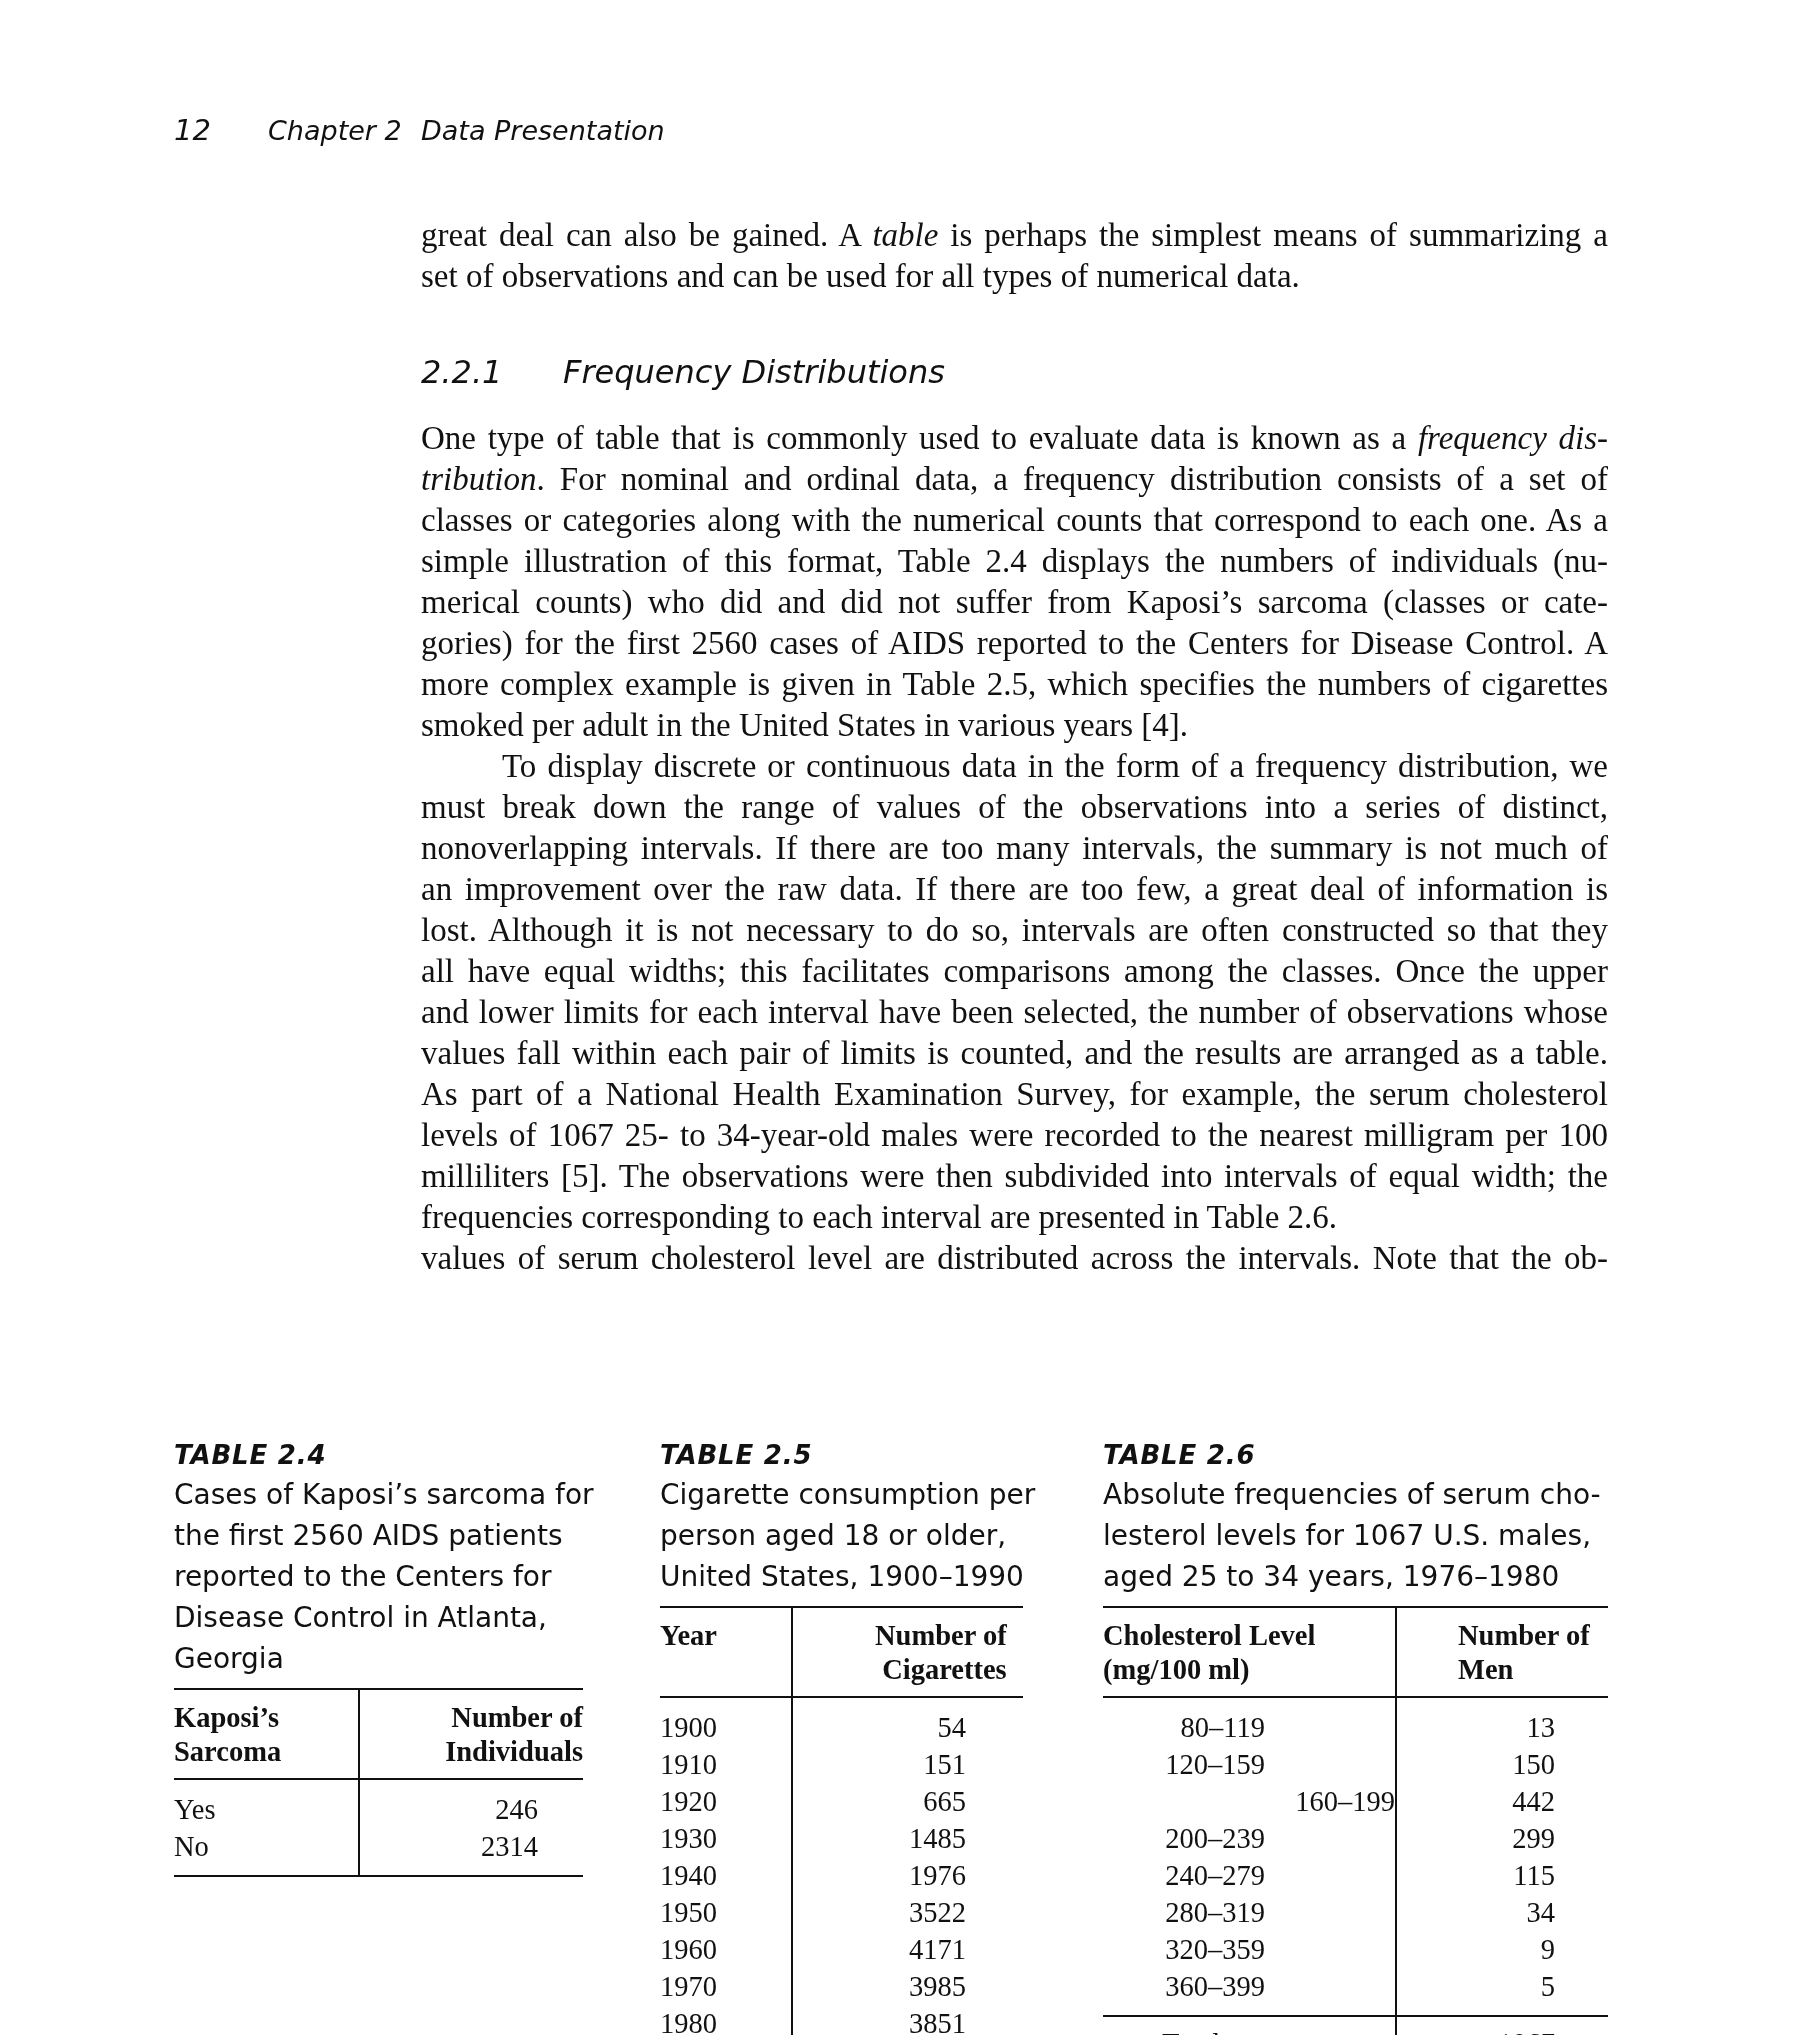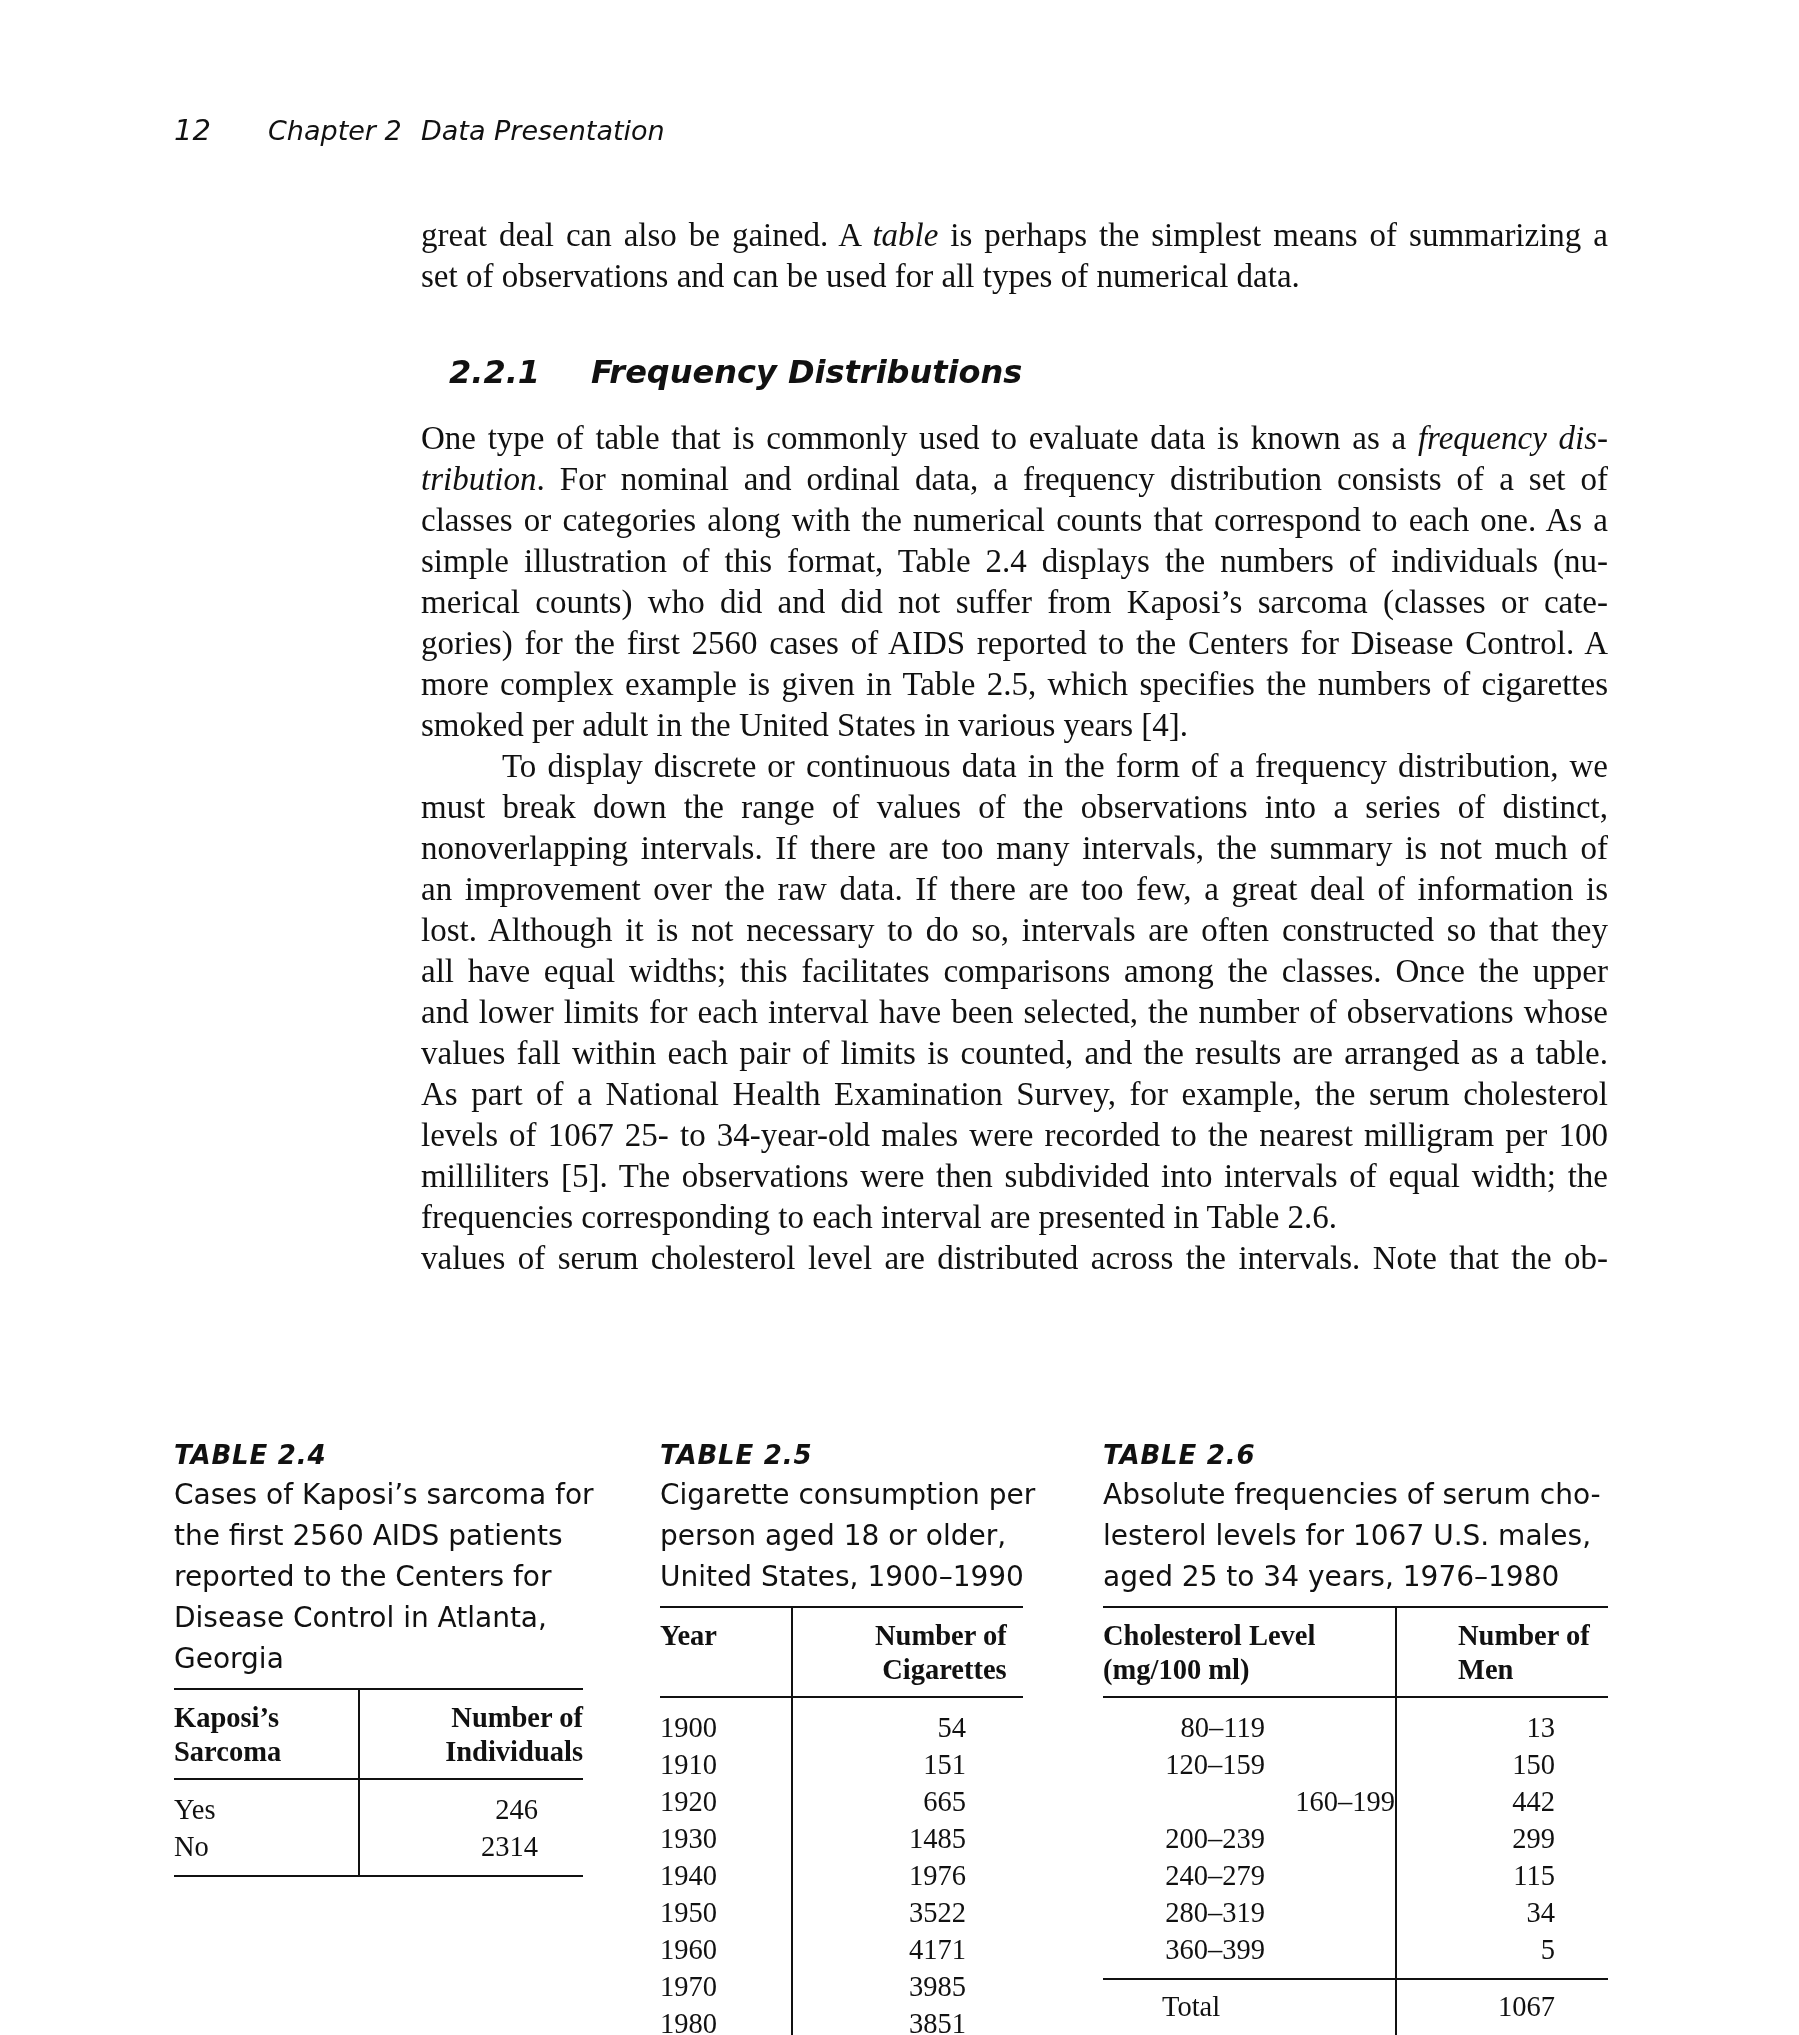--- a/index.html
+++ b/index.html
@@ -10,21 +10,21 @@
   .running-head .chap { position: absolute; left: 94px; top: 1.6px; }
   .running-head .title { position: absolute; left: 247px; top: 1.6px; }
 
   .body-col { left: 421px; width: 1187px; font-family: "Liberation Serif", serif; font-size: 33px; line-height: 41px; }
   .body-col p { margin: 0; text-align: justify; text-align-last: left; hyphens: none; }
   .body-col .ln { display: block; text-align: justify; text-align-last: justify; white-space: nowrap; overflow: hidden; }
   .body-col .ln.last { text-align-last: left; }
   .body-col .ln.indent { text-indent: 81px; }
   .body-col i { font-style: italic; }
 
-  .section-heading { left: 421px; top: 353px; font-family: "DejaVu Sans", sans-serif; font-weight: bold; font-style: italic; font-size: 32px; white-space: nowrap; margin-left: 28px; }
+  .section-heading { left: 421px; top: 353px; font-family: "DejaVu Sans", sans-serif; font-weight: normal; font-style: italic; font-size: 32px; white-space: nowrap; }
   .section-heading .num { display: inline-block; width: 142px; }
 
   .tbl { font-family: "Liberation Serif", serif; }
   .tbl .label { font-family: "DejaVu Sans", sans-serif; font-weight: bold; font-style: italic; font-size: 26px; line-height: 37px; letter-spacing: 0.8px; }
   .tbl .caption { font-family: "DejaVu Sans", sans-serif; font-size: 28px; line-height: 41px; white-space: nowrap; }
   .tbl table { border-collapse: collapse; width: 100%; margin-top: 9px; font-size: 28.5px; }
   .tbl th { font-weight: bold; vertical-align: top; padding: 10.6px 0 9.8px 0; line-height: 34px; }
   .tbl td { line-height: 37px; padding: 0; }
   .tbl thead tr { border-top: 2.4px solid #111; border-bottom: 2.4px solid #111; }
   .tbl tbody tr.first td { padding-top: 10.6px; }
@@ -231,20 +231,24 @@
           <td class="c2" style="padding-right:53px;">299</td>
         </tr>
       <tr>
           <td class="c1" style="text-align:right; padding-right:130px;">240–279</td>
           <td class="c2" style="padding-right:53px;">115</td>
         </tr>
       <tr>
           <td class="c1" style="text-align:right; padding-right:130px;">280–319</td>
           <td class="c2" style="padding-right:53px;">34</td>
         </tr>
+      <tr>
+          <td class="c1" style="text-align:right; padding-right:130px;">320–359</td>
+          <td class="c2" style="padding-right:53px;">9</td>
+        </tr>
       <tr class="final">
           <td class="c1" style="text-align:right; padding-right:130px;">360–399</td>
           <td class="c2" style="padding-right:53px;">5</td>
         </tr>
     </tbody>
     <tfoot>
       <tr>
         <td class="c1" style="padding-left:59px;">Total</td>
         <td class="c2" style="padding-right:53px;">1067</td>
       </tr>

